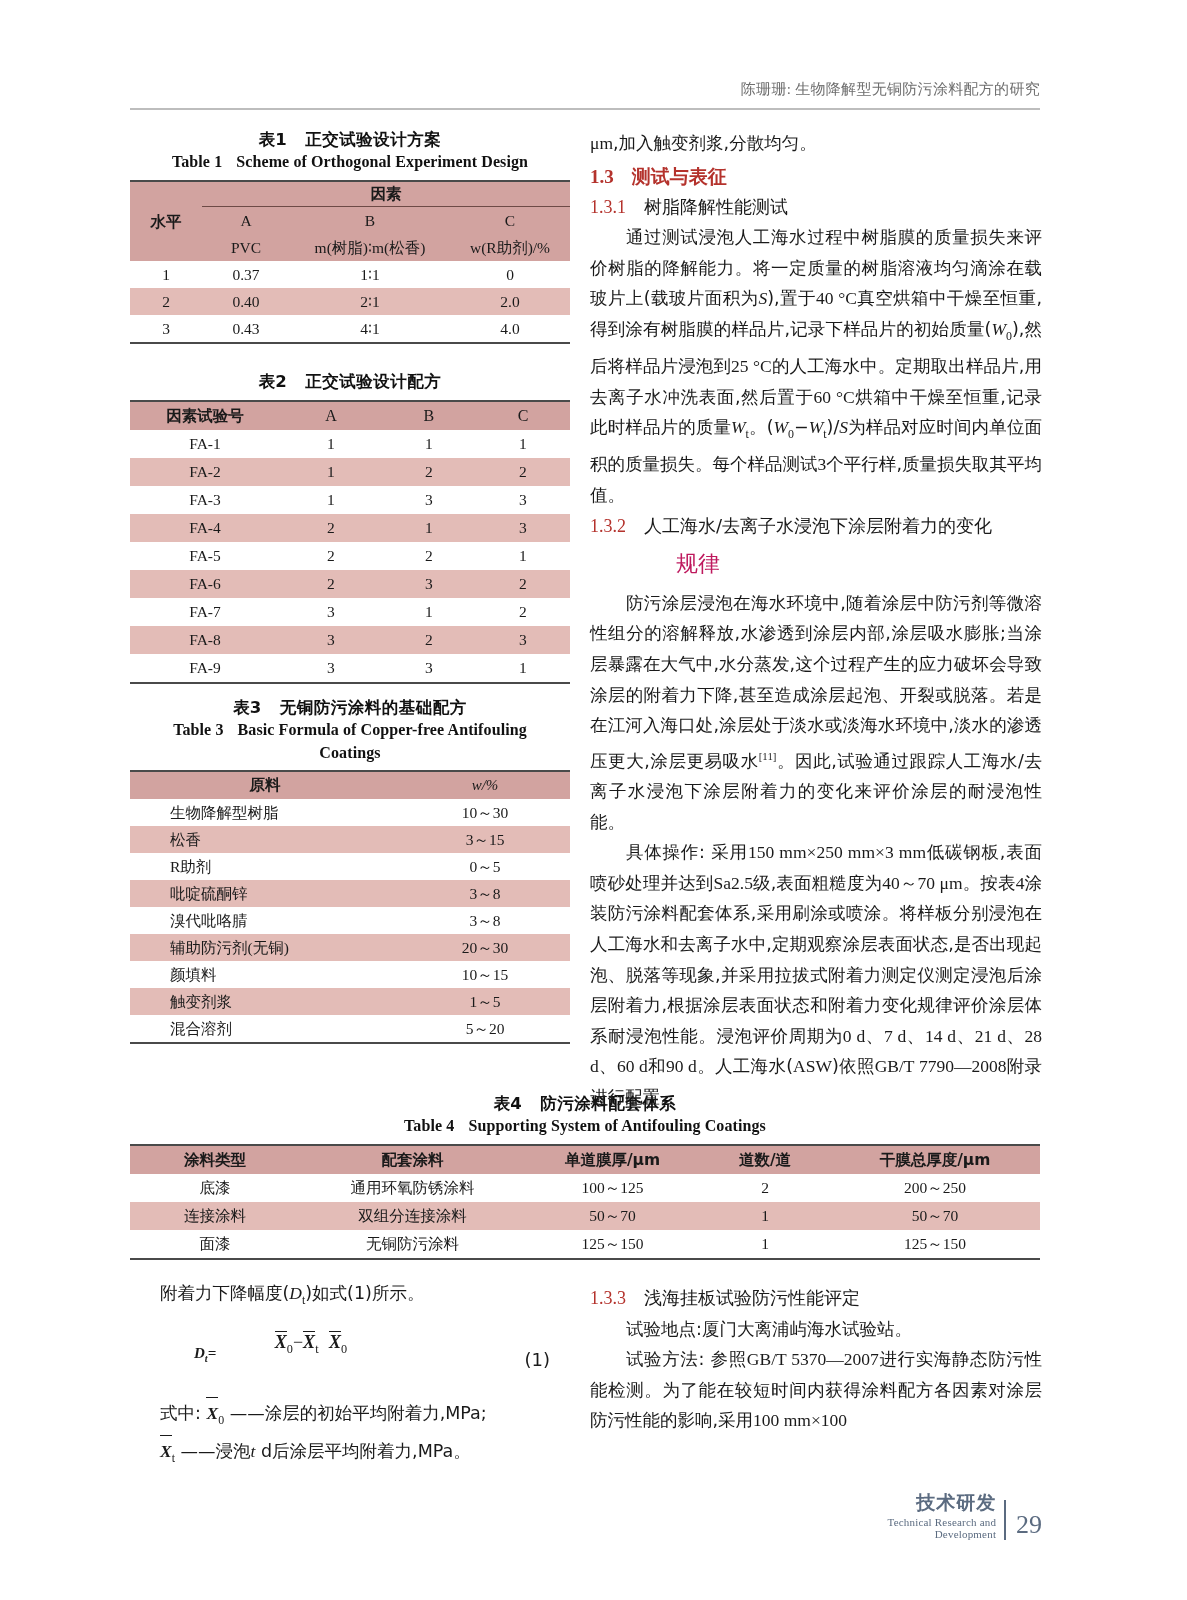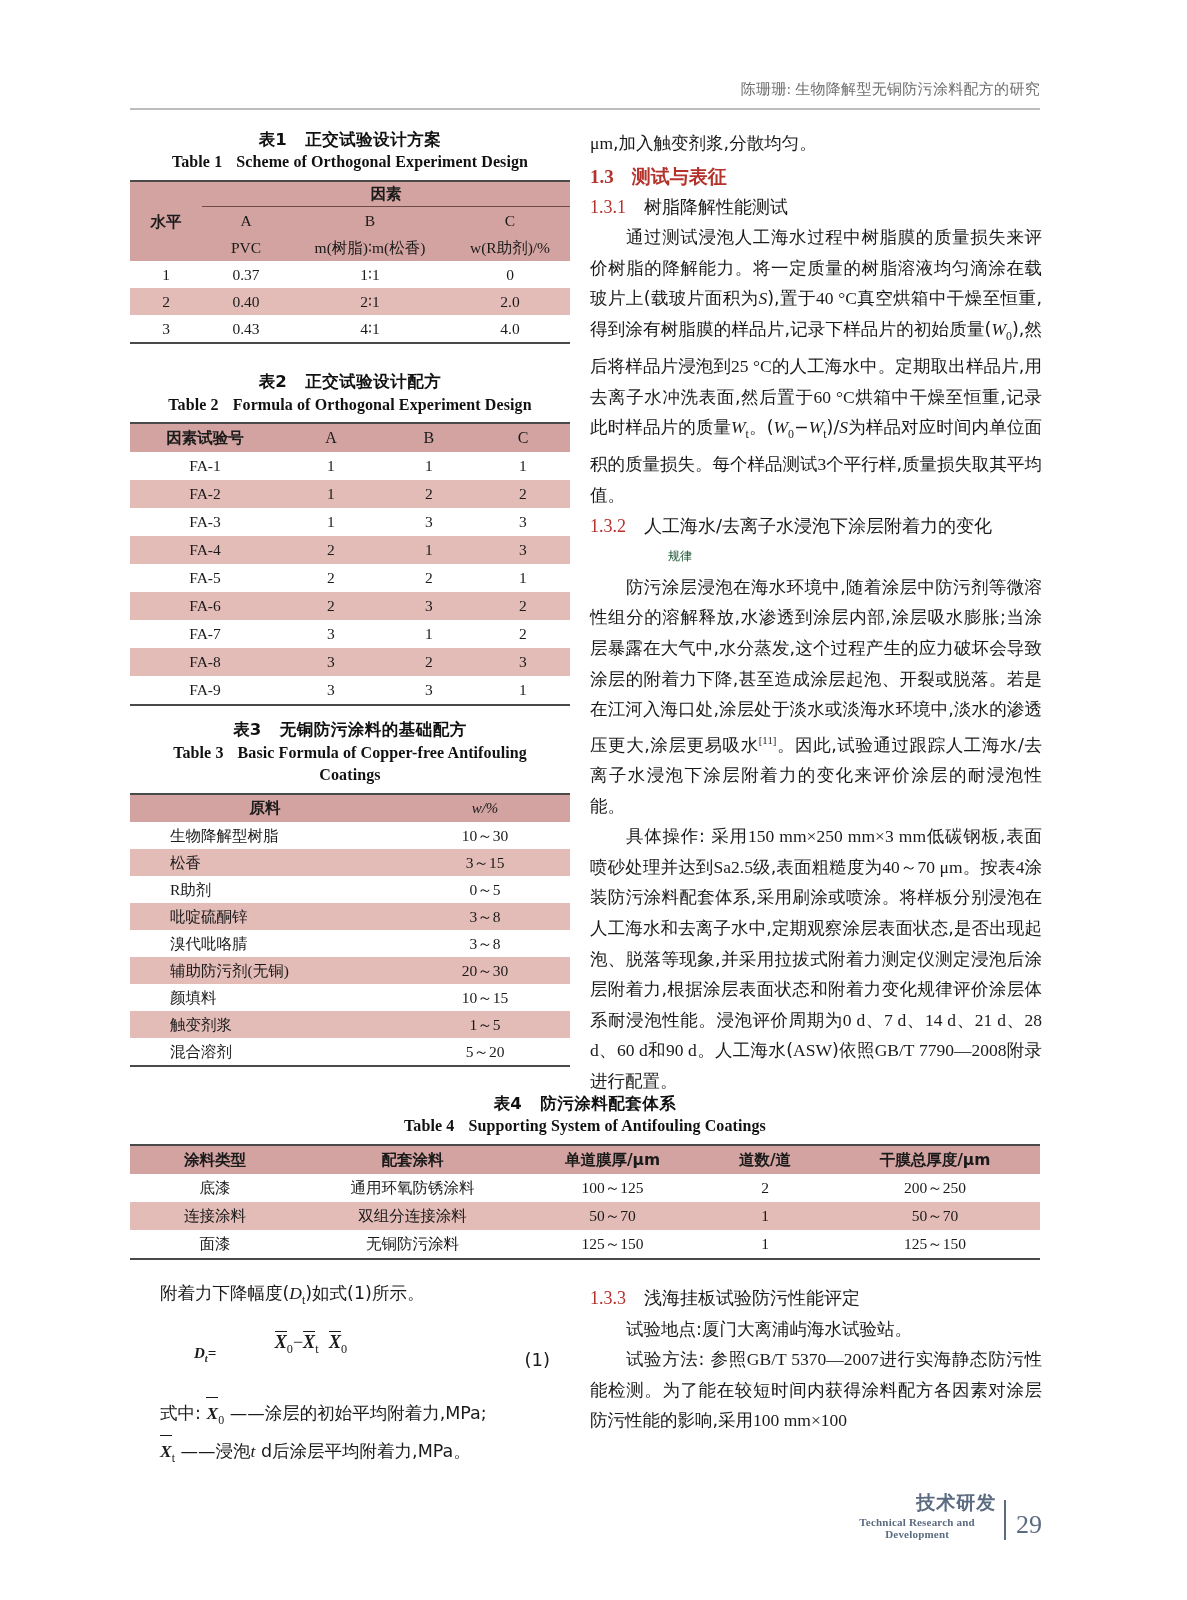--- a/index.html
+++ b/index.html
@@ -99,21 +99,21 @@
     margin:2px 0 0 0;font-size:19px;line-height:30px;color:#b4322c;
     font-family:"DejaVu Sans","Liberation Sans",sans-serif;font-weight:bold;
   }
   .h2 .t{display:inline-block;margin-left:18px;}
   .h3{
     margin:0;font-size:18px;line-height:30.6px;color:#b4322c;
     font-family:"DejaVu Sans","Liberation Sans",sans-serif;font-weight:normal;
   }
   .h3 .t{display:inline-block;margin-left:18px;color:#1a1a1a;}
   .h3-cont{
-    margin:0;font-size:12px;line-height:30.6px;color:#14532d;
+    margin:8px;font-size:22px;line-height:30.6px;color:#be185d;
     font-family:"DejaVu Sans","Liberation Sans",sans-serif;padding-left:78px;
   }
 
   
   .eqline{
     position:relative;margin-top:8px;height:72px;
     font-size:18px;
   }
   .eq-d{position:absolute;left:34px;top:22px;font-family:"Liberation Serif",serif;font-style:italic;font-weight:bold;font-size:15px;}
   .frac{position:absolute;left:100px;top:8px;text-align:center;min-width:96px;font-family:"Liberation Serif",serif;}
@@ -124,22 +124,22 @@
   .eqno{position:absolute;right:10px;top:26px;font-size:18px;font-family:"DejaVu Sans","Liberation Sans",sans-serif;}
 
   
   .footer{position:absolute;left:838px;top:1490px;width:204px;text-align:right;}
   .footer .fcn{
     font-family:"DejaVu Sans","Liberation Sans",sans-serif;font-weight:bold;
     font-size:19px;color:#5b6b80;letter-spacing:1px;display:inline-block;
     vertical-align:bottom;
   }
   .footer .fen{
-    font-family:"Liberation Serif",serif;font-weight:bold;font-size:11px;
-    color:#5b6b80;letter-spacing:.2px;text-align:center;
+    font-family:"Liberation Serif",serif;font-weight:normal;font-size:11px;
+    color:#5b6b80;letter-spacing:.2px;text-align:right;
   }
   .footer .bar{
     display:inline-block;width:2px;height:40px;background:#5b6b80;
     margin:0 10px 0 8px;vertical-align:bottom;
   }
   .footer .pg{
     font-family:"Liberation Serif",serif;font-size:26px;color:#5b6b80;
     display:inline-block;vertical-align:bottom;
   }
   .frow{display:flex;align-items:flex-end;justify-content:flex-end;}
@@ -192,21 +192,20 @@
         <td class="lat rule-bot">3</td>
         <td class="lat rule-bot">0.43</td>
         <td class="lat rule-bot">4∶1</td>
         <td class="lat rule-bot">4.0</td>
       </tr>
     </tbody>
       </table>
 
     <div class="tcap" style="margin-top:26px;">
       <div class="cn"><span class="num">表2</span>&nbsp;&nbsp;&nbsp;<span>正交试验设计配方</span></div>
-      <div class="en"><span>Table 2</span><span class="gap"></span><span>Formula of Orthogonal Experiment Design</span></div>
     </div>
 
     <table class="tbl" id="table2">
       <thead>
         <tr class="rowh">
           <td class="c0 rule-top">因素试验号</td>
           <td class="lat rule-top">A</td>
           <td class="lat rule-top">B</td>
           <td class="lat rule-top">C</td>
         </tr>

